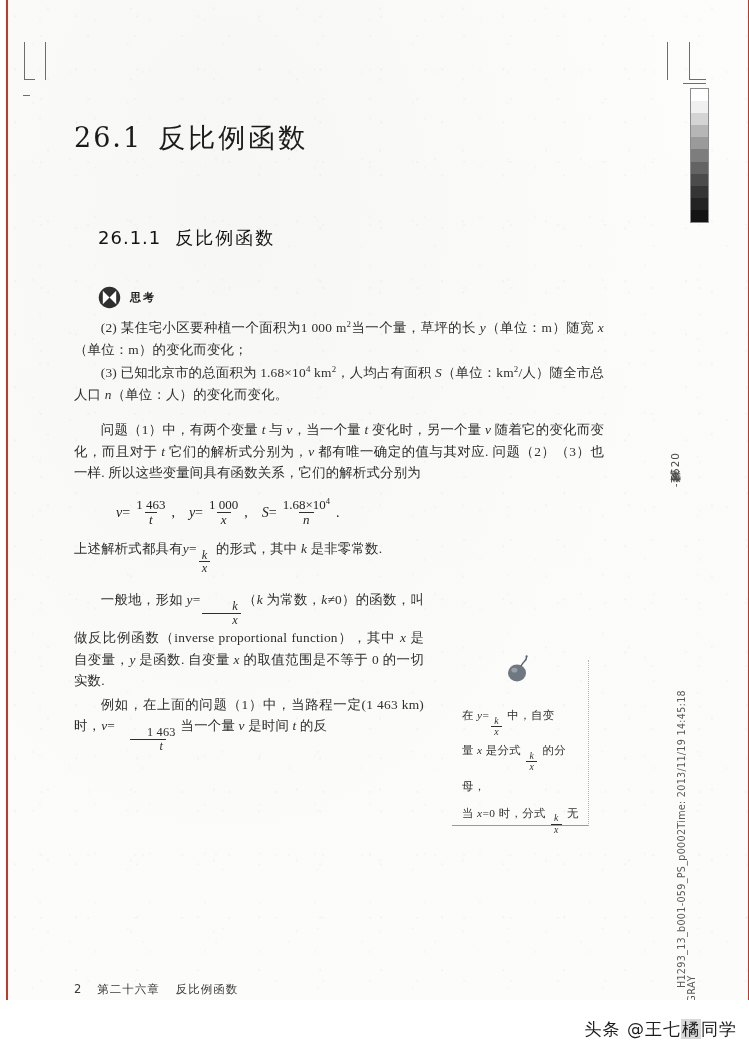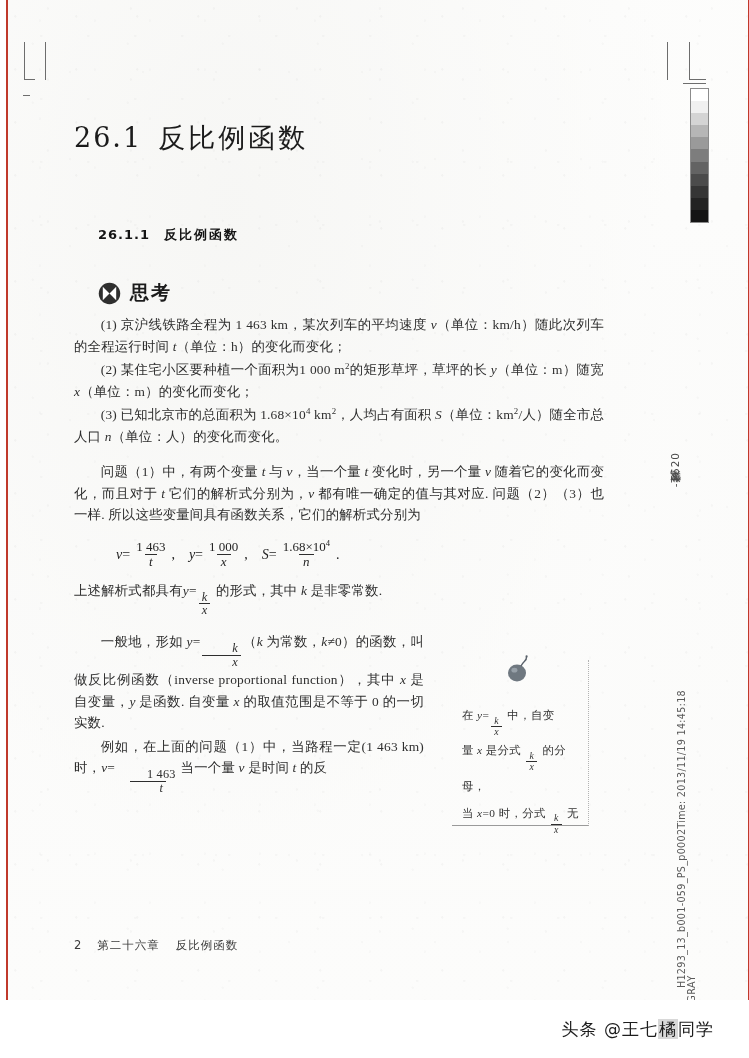--- a/index.html
+++ b/index.html
@@ -78,42 +78,42 @@
     letter-spacing: 1px;
     color: #1b1b1b;
     margin: 0 0 70px 0;
     font-weight: 400;
     font-family: "DejaVu Serif", "Liberation Serif", serif;
   }
   .h1 .num { letter-spacing: 2px; }
   .h1 .cn { margin-left: 16px; letter-spacing: 3px; }
 
   .h2 {
-    font-size: 13px;
-    font-weight: bold;
+    font-size: 18px;
+    font-weight: normal;
     color: #141414;
     margin: 0 0 36px 24px;
     font-family: "DejaVu Sans", "Liberation Sans", sans-serif;
   }
   .h2 .num { letter-spacing: 1px; }
   .h2 .cn { margin-left: 14px; letter-spacing: 2px; }
 
   
   .think-head {
     display: flex;
     align-items: center;
     margin: 0 0 8px 24px;
   }
   .think-icon {
     width: 23px; height: 23px;
     margin-right: 9px;
     flex: none;
   }
   .think-label {
-    font-size: 19px;
+    font-size: 11px;
     font-weight: bold;
     letter-spacing: 2px;
     color: #1c1c1c;
     font-family: "DejaVu Sans", "Liberation Sans", sans-serif;
   }
 
   p.body {
     margin: 0 0 2px 0;
     font-size: 13.4px;
     line-height: 21.5px;
@@ -187,21 +187,21 @@
 
   
   .footer {
     position: absolute;
     left: 74px; top: 938px;
     font-size: 11.5px;
     color: #3a3a3a;
     font-family: "DejaVu Sans", "Liberation Sans", sans-serif;
     display: flex; align-items: baseline; gap: 16px;
   }
-  .footer .chap { letter-spacing: 1px; }
+  .footer .chap { letter-spacing: 1px; margin-top: 44px; }
   .footer .title2 { letter-spacing: 1px; }
 
   
   .vtext {
     position: absolute;
     writing-mode: vertical-rl;
     text-orientation: mixed;
     transform: rotate(180deg);
     white-space: nowrap;
     color: #4a4a4a;
@@ -231,21 +231,21 @@
 
   
   .watermark {
     position: absolute;
     left: 0; top: 1000px;
     width: 749px; height: 58px;
     background: #ffffff;
     display: flex;
     align-items: center;
     justify-content: flex-end;
-    padding-right: 35px;
+    padding-right: 12px;
     box-sizing: border-box;
   }
   .watermark .wm-text {
     font-size: 17px;
     color: #1d1d1d;
     letter-spacing: 1px;
     font-family: "DejaVu Sans", "Liberation Sans", sans-serif;
     position: relative;
   }
   .wm-hl {
@@ -303,28 +303,24 @@
       <svg class="think-icon" viewBox="0 0 24 24">
         <circle cx="12" cy="12" r="11.2" fill="#2f2f2f"></circle>
         <path d="M5 5 L12 12 L5 19 Z" fill="#ffffff"></path>
         <path d="M19 5 L12 12 L19 19 Z" fill="#ffffff"></path>
         <path d="M9.6 18.4 L12 13.6 L14.4 18.4 Z" fill="#2f2f2f"></path>
       </svg>
       <span class="think-label">思考</span>
     </div>
 
 
-    <p class="body indent">
-      <span>(1)</span>
-      <span>京沪线铁路全程为 1 463 km，某次列车的平均速度 </span><i class="v">v</i><span>（单位：km/h）随此次列车的全程运行时间 </span><i class="v">t</i><span>（单位：h）的变化而变化；</span>
-    </p>
 
     <p class="body indent">
       <span>(2)</span>
-      <span>某住宅小区要种植一个面积为1 000 m</span><sup>2</sup><span>的矩形草坪，草坪的长 </span><i class="v">y</i><span>（单位：m）随宽 </span><i class="v">x</i><span>（单位：m）的变化而变化；</span>
+      <span>某住宅小区要种植一个面积为1 000 m</span><sup>2</sup><span>当一个量，草坪的长 </span><i class="v">y</i><span>（单位：m）随宽 </span><i class="v">x</i><span>（单位：m）的变化而变化；</span>
     </p>
 
     <p class="body indent">
       <span>(3)</span>
       <span>已知北京市的总面积为 1.68×10</span><sup>4</sup><span> km</span><sup>2</sup><span>，人均占有面积 </span><i class="v">S</i><span>（单位：km</span><sup>2</sup><span>/人）随全市总人口 </span><i class="v">n</i><span>（单位：人）的变化而变化。</span>
     </p>
 
     <div class="blockgap"></div>
 
     <p class="body indent">

